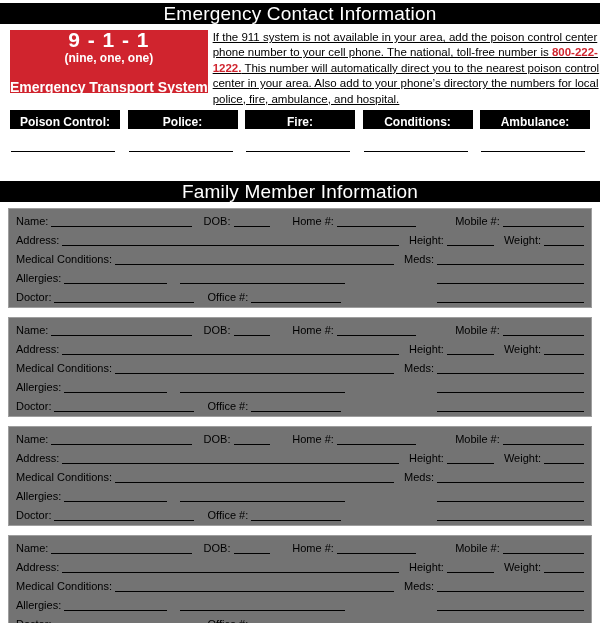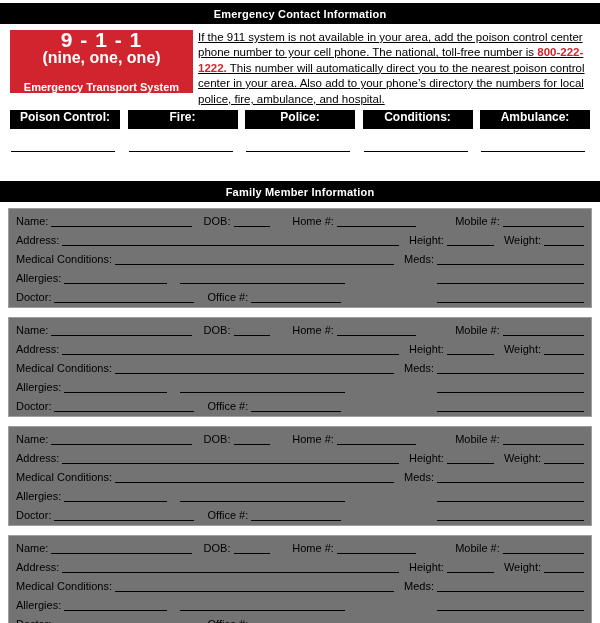--- a/index.html
+++ b/index.html
@@ -11,42 +11,42 @@
   html,body{margin:0;padding:0;}
   body{
     width:600px;height:623px;overflow:hidden;background:#fff;
     font-family:"Liberation Sans",sans-serif;color:#000;
   }
   
   .bar{
     margin-top:3px;height:21px;background:var(--bar-bg);
     display:flex;align-items:center;justify-content:center;
   }
-  .bar span{color:#fff;font-weight:bold;font-size:11px;letter-spacing:.2px;}
+  .bar span{color:#fff;font-weight:normal;font-size:19px;letter-spacing:.2px;}
   .bar.family{margin-top:29px;}
   
   .intro{display:flex;margin-top:6px;padding-left:10px;}
   .redbox{
     flex:0 0 183px;height:63px;background:var(--red);
     display:flex;flex-direction:column;align-items:center;justify-content:center;
     color:#fff;font-weight:bold;text-align:center;
   }
   .n911{font-size:21px;line-height:23px;letter-spacing:1px;}
-  .words{font-size:16px;line-height:14px;}
-  .system{font-size:11px;line-height:15px;white-space:nowrap;margin-top:15px;}
+  .words{font-size:12px;line-height:14px;}
+  .system{font-size:14px;line-height:15px;white-space:nowrap;margin-top:15px;}
   .intro-text{
     width:404px;margin:0 0 0 5px;font-size:11.5px;line-height:15.4px;text-decoration:underline;
   }
   .phone{color:var(--red);font-weight:bold;}
   
   .contacts{display:flex;margin-top:3px;padding:0 10px;gap:7.5px;}
   .contact-col{width:110px;}
   .contact-label{
     height:19px;background:var(--bar-bg);color:#fff;font-weight:bold;font-size:12px;
-    display:flex;align-items:flex-start;justify-content:center;white-space:nowrap;
+    display:flex;align-items:flex-end;justify-content:center;white-space:nowrap;
   }
   .contact-line{
     display:block;height:0;border-bottom:1.5px solid #000;
     width:104px;margin:22px auto 0 1px;
   }
   
   .blocks{padding:0 8px;margin-top:6px;}
   .block{
     height:100px;border:1px solid var(--block-border);
     margin-bottom:9px;padding:0 7px;background:#737373;
@@ -86,27 +86,27 @@
 
   <div class="contacts">
     <div class="contact-col">
       <div class="contact-label">
           <span>Poison Control:</span>
         </div>
       <span class="contact-line"></span>
     </div>
     <div class="contact-col">
       <div class="contact-label">
+          <span>Police:</span>
+        </div>
+      <span class="contact-line"></span>
+    </div>
+    <div class="contact-col">
+      <div class="contact-label">
           <span>Fire:</span>
-        </div>
-      <span class="contact-line"></span>
-    </div>
-    <div class="contact-col">
-      <div class="contact-label">
-          <span>Police:</span>
         </div>
       <span class="contact-line"></span>
     </div>
     <div class="contact-col">
       <div class="contact-label">
           <span>Conditions:</span>
         </div>
       <span class="contact-line"></span>
     </div>
     <div class="contact-col">

